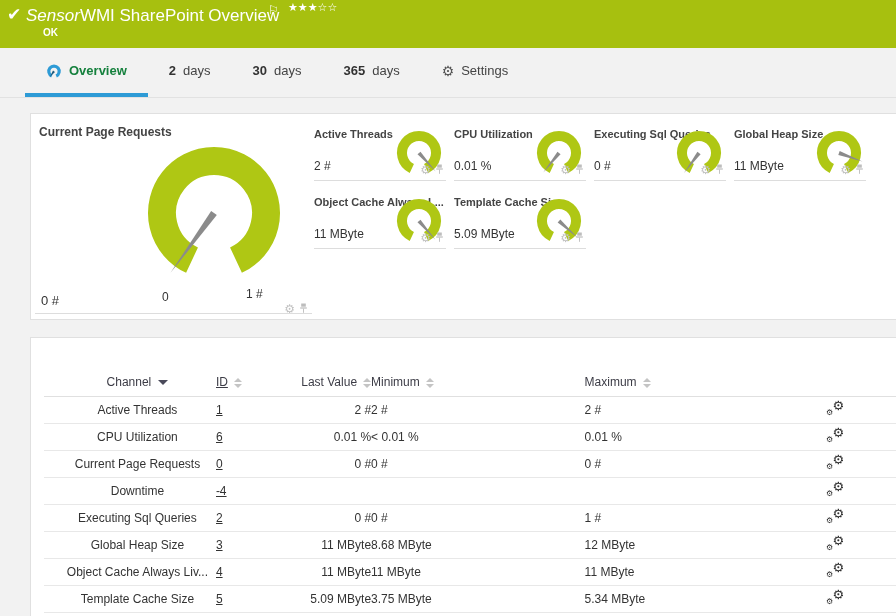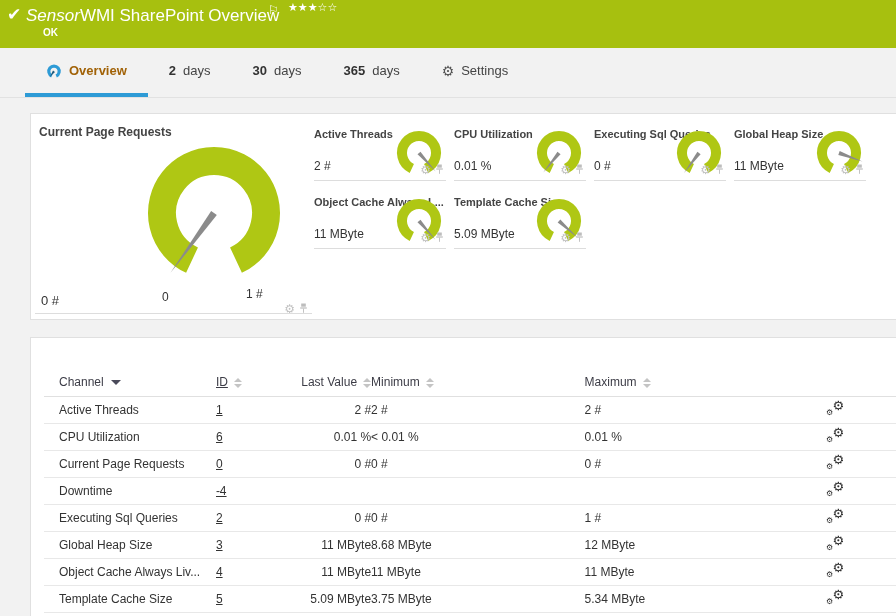--- a/index.html
+++ b/index.html
@@ -32,21 +32,21 @@
     border-bottom:1px solid #e2e2e2;
   }
   .tab {
     display:flex; align-items:center; gap:7px;
     padding:0 21px; cursor:pointer;
     font-size:13px; color:#444; white-space:nowrap;
     border-bottom:4px solid transparent;
   }
   .tab .num { font-weight:bold; color:#333; }
   .tab.active { border-bottom-color:#2e9bd6; }
-  .tab.active .lbl { color:#a16207; font-weight:bold; }
+  .tab.active .lbl { color:#15803d; font-weight:bold; }
   .tab .ticon { display:inline-flex; align-items:center; }
   .tab .gearglyph { font-size:14px; color:#555; line-height:1; }
 
   
   .card {
     position:absolute; left:30px; width:1010px;
     background:#fff; border:1px solid #e0e0e0;
   }
   #gauges-card { top:113px; height:207px; }
   #table-card  { top:337px; height:300px; }
@@ -78,21 +78,21 @@
   .cellicons { display:flex; align-items:center; gap:4px; }
   .cellicons .gearglyph { font-size:12px; color:#c2c2c2; line-height:1; cursor:pointer; }
   .cellicons svg { position:static !important; cursor:pointer; }
 
   
   #chan-table { border-collapse:collapse; margin:30px 0 0 13px; table-layout:fixed; width:1000px; font-size:12px; }
   #chan-table th, #chan-table td { font-weight:normal; height:27px; padding:0; white-space:nowrap; overflow:hidden; }
   #chan-table thead th { height:28px; color:#3c3c46; border-bottom:1px solid #e0e0e0; cursor:pointer; }
   #chan-table tbody tr { border-bottom:1px solid #e8e8e8; }
   #chan-table td { color:#333; }
-  .col-channel { width:165px; text-align:left; padding-left:15px !important;margin-top:19px; }
+  .col-channel { width:165px; text-align:center; padding-left:15px !important;margin-top:19px; }
   .col-id { width:60px; text-align:left;text-decoration:underline; }
   .col-last { width:89px; text-align:right; }
   .col-min { width:205px; text-align:left; }
   .col-max { width:155px; text-align:left; }
   .col-gear { width:286px; text-align:left; padding-left:80px !important; }
 
   .sort-wrap { display:inline-flex; flex-direction:column; vertical-align:middle; margin-left:6px; gap:2px; }
   .tri-up { width:0; height:0; border-left:4px solid transparent; border-right:4px solid transparent; border-bottom:4px solid #c4c4c4; }
   .tri-down { width:0; height:0; border-left:4px solid transparent; border-right:4px solid transparent; border-top:4px solid #c4c4c4; }
   .tri-down.dark { border-top-color:#4a4a5a; border-left-width:5px; border-right-width:5px; border-top-width:5px; margin-left:7px; vertical-align:middle; display:inline-block; }

